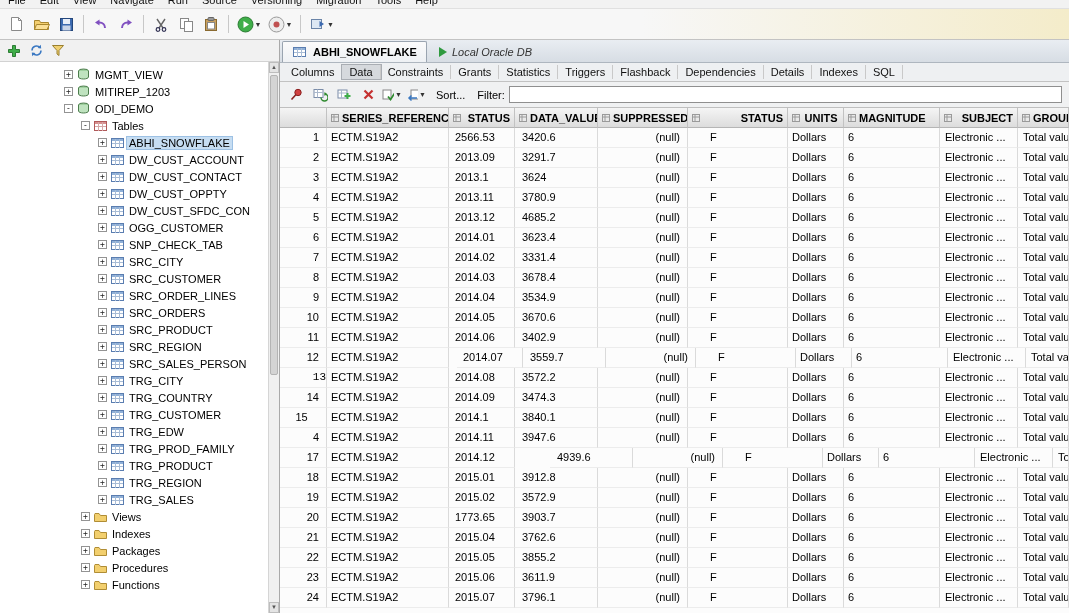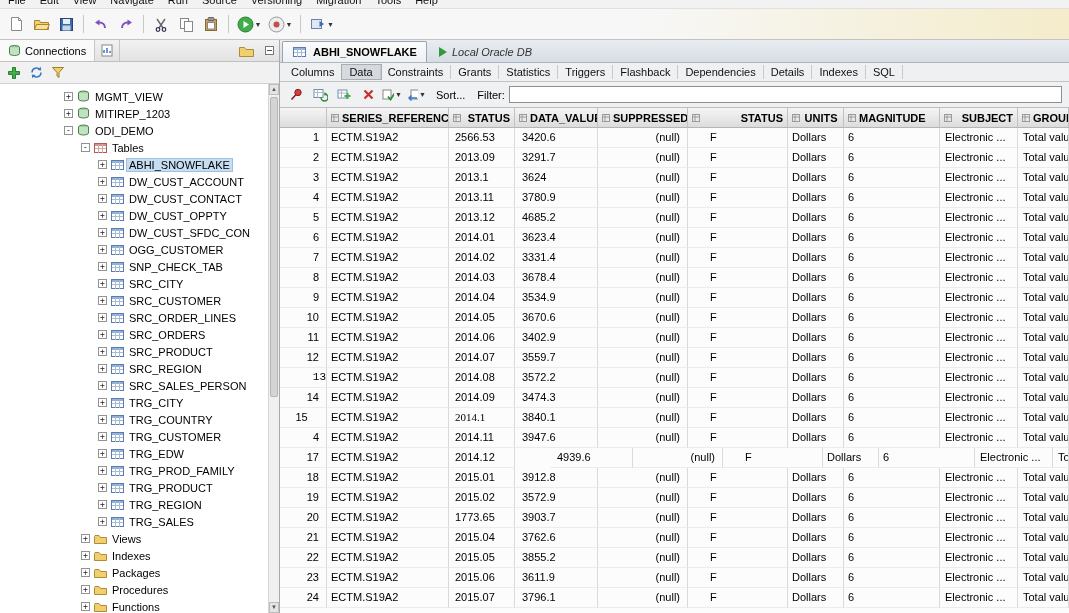--- a/index.html
+++ b/index.html
@@ -169,47 +169,20 @@
           <rect x="1.5" y="3.5" width="10" height="9" fill="#dde8f4" stroke="#6a84a8"></rect>
           <path d="M14 8l-4.5-3v6z" fill="#3c6ab0"></path>
         </svg>
         <span class="dd">▼</span>
       </div>
   </div>
 
   <div class="bodyrow">
 
     <div class="leftpanel">
-      <div class="panel-tabs">
-        <div class="panel-tab">
-          <svg width="13" height="13">
-              <ellipse cx="6.5" cy="3.5" rx="5" ry="2" fill="#9fd09f" stroke="#4d7d4d"></ellipse>
-              <path d="M1.5 3.5v6c0 1.1 2.2 2 5 2s5-.9 5-2v-6" fill="#bfe3bf" stroke="#4d7d4d"></path>
-            </svg>
-          <span>Connections</span>
-        </div>
-        <div class="panel-tab icononly">
-          <svg width="12" height="13">
-              <rect x="1" y="1" width="10" height="11" fill="#fff" stroke="#888"></rect>
-              <path d="M3 9V6M6 9V4M9 9V7" stroke="#3a78c2" stroke-width="1.5"></path>
-            </svg>
-        </div>
-        <div class="panel-tab-spacer"></div>
-        <div class="panel-folder-btn">
-          <svg width="15" height="12">
-              <path d="M0.5 2.5h5l1.5 2h7.5v7h-14z" fill="#f2cf6e" stroke="#b08d35"></path>
-            </svg>
-        </div>
-        <div class="panel-collapse">
-          <svg width="9" height="9">
-              <rect x="0.5" y="0.5" width="8" height="8" fill="#fff" stroke="#777"></rect>
-              <path d="M2 4.5h5" stroke="#555"></path>
-            </svg>
-        </div>
-      </div>
       <div class="panel-toolbar">
         <div class="ptbtn">
             <svg width="14" height="14">
               <path d="M5.5 1.5h3v4h4v3h-4v4h-3v-4h-4v-3h4z" fill="#3fae49" stroke="#2c7c34"></path>
             </svg>
           </div>
         <div class="ptbtn">
             <svg width="15" height="15">
               <path d="M3 7.5a4.5 4.5 0 0 1 8-2.8" fill="none" stroke="#3a78c2" stroke-width="1.5"></path>
               <path d="M11.8 1.8l.4 3.6-3.6-.5z" fill="#3a78c2"></path>
@@ -854,21 +827,21 @@
               <div class="grid-cell" style="width: 90px; text-align: right; padding-left: 5px; padding-right: 7px;">(null)</div>
               <div class="grid-cell" style="width: 100px; text-align: left; padding-left: 22px;">F</div>
               <div class="grid-cell" style="width: 56px; text-align: left; padding-left: 4px;">Dollars</div>
               <div class="grid-cell" style="width: 96px; text-align: left; padding-left: 4px;">6</div>
               <div class="grid-cell" style="width: 78px; text-align: left; padding-left: 5px;">Electronic ...</div>
               <div class="grid-cell" style="flex: 1 1 0%; text-align: left; padding-left: 5px;">Total valu</div>
             </div>
             <div class="grid-row">
               <div class="grid-cell" style="width: 47px; text-align: right; padding-left: 4px; padding-right: 7px;">12</div>
               <div class="grid-cell" style="width: 122px; text-align: left; padding-left: 4px;">ECTM.S19A2</div>
-              <div class="grid-cell" style="width: 66px; text-align: left; padding-left: 6px;">2014.07</div>
+              <div class="grid-cell" style="width: 66px; text-align: left; padding-left: 6px; margin-left: 8px;">2014.07</div>
               <div class="grid-cell" style="width: 83px; text-align: left; padding-left: 7px;">3559.7</div>
               <div class="grid-cell" style="width: 90px; text-align: right; padding-left: 5px; padding-right: 7px;">(null)</div>
               <div class="grid-cell" style="width: 100px; text-align: left; padding-left: 22px;">F</div>
               <div class="grid-cell" style="width: 56px; text-align: left; padding-left: 4px;">Dollars</div>
               <div class="grid-cell" style="width: 96px; text-align: left; padding-left: 4px;">6</div>
               <div class="grid-cell" style="width: 78px; text-align: left; padding-left: 5px;">Electronic ...</div>
               <div class="grid-cell" style="flex: 1 1 0%; text-align: left; padding-left: 5px;">Total valu</div>
             </div>
             <div class="grid-row">
               <div class="grid-cell" style="width: 47px; text-align: right; padding-left: 4px; padding-right: 0; font-family: Liberation Mono, monospace;">13</div>
@@ -890,21 +863,21 @@
               <div class="grid-cell" style="width: 90px; text-align: right; padding-left: 5px; padding-right: 7px;">(null)</div>
               <div class="grid-cell" style="width: 100px; text-align: left; padding-left: 22px;">F</div>
               <div class="grid-cell" style="width: 56px; text-align: left; padding-left: 4px;">Dollars</div>
               <div class="grid-cell" style="width: 96px; text-align: left; padding-left: 4px;">6</div>
               <div class="grid-cell" style="width: 78px; text-align: left; padding-left: 5px;">Electronic ...</div>
               <div class="grid-cell" style="flex: 1 1 0%; text-align: left; padding-left: 5px;">Total valu</div>
             </div>
             <div class="grid-row">
               <div class="grid-cell" style="width: 47px; text-align: center; padding-left: 4px; padding-right: 7px;">15</div>
               <div class="grid-cell" style="width: 122px; text-align: left; padding-left: 4px;">ECTM.S19A2</div>
-              <div class="grid-cell" style="width: 66px; text-align: left; padding-left: 6px; font-family: Liberation Serif, serif;">2014.1</div>
+              <div class="grid-cell" style="width: 66px; text-align: left; padding-left: 6px;">2014.1</div>
               <div class="grid-cell" style="width: 83px; text-align: left; padding-left: 7px;">3840.1</div>
               <div class="grid-cell" style="width: 90px; text-align: right; padding-left: 5px; padding-right: 7px;">(null)</div>
               <div class="grid-cell" style="width: 100px; text-align: left; padding-left: 22px;">F</div>
               <div class="grid-cell" style="width: 56px; text-align: left; padding-left: 4px;">Dollars</div>
               <div class="grid-cell" style="width: 96px; text-align: left; padding-left: 4px;">6</div>
               <div class="grid-cell" style="width: 78px; text-align: left; padding-left: 5px;">Electronic ...</div>
               <div class="grid-cell" style="flex: 1 1 0%; text-align: left; padding-left: 5px;">Total valu</div>
             </div>
             <div class="grid-row">
               <div class="grid-cell" style="width: 47px; text-align: right; padding-left: 4px; padding-right: 7px;">4</div>

